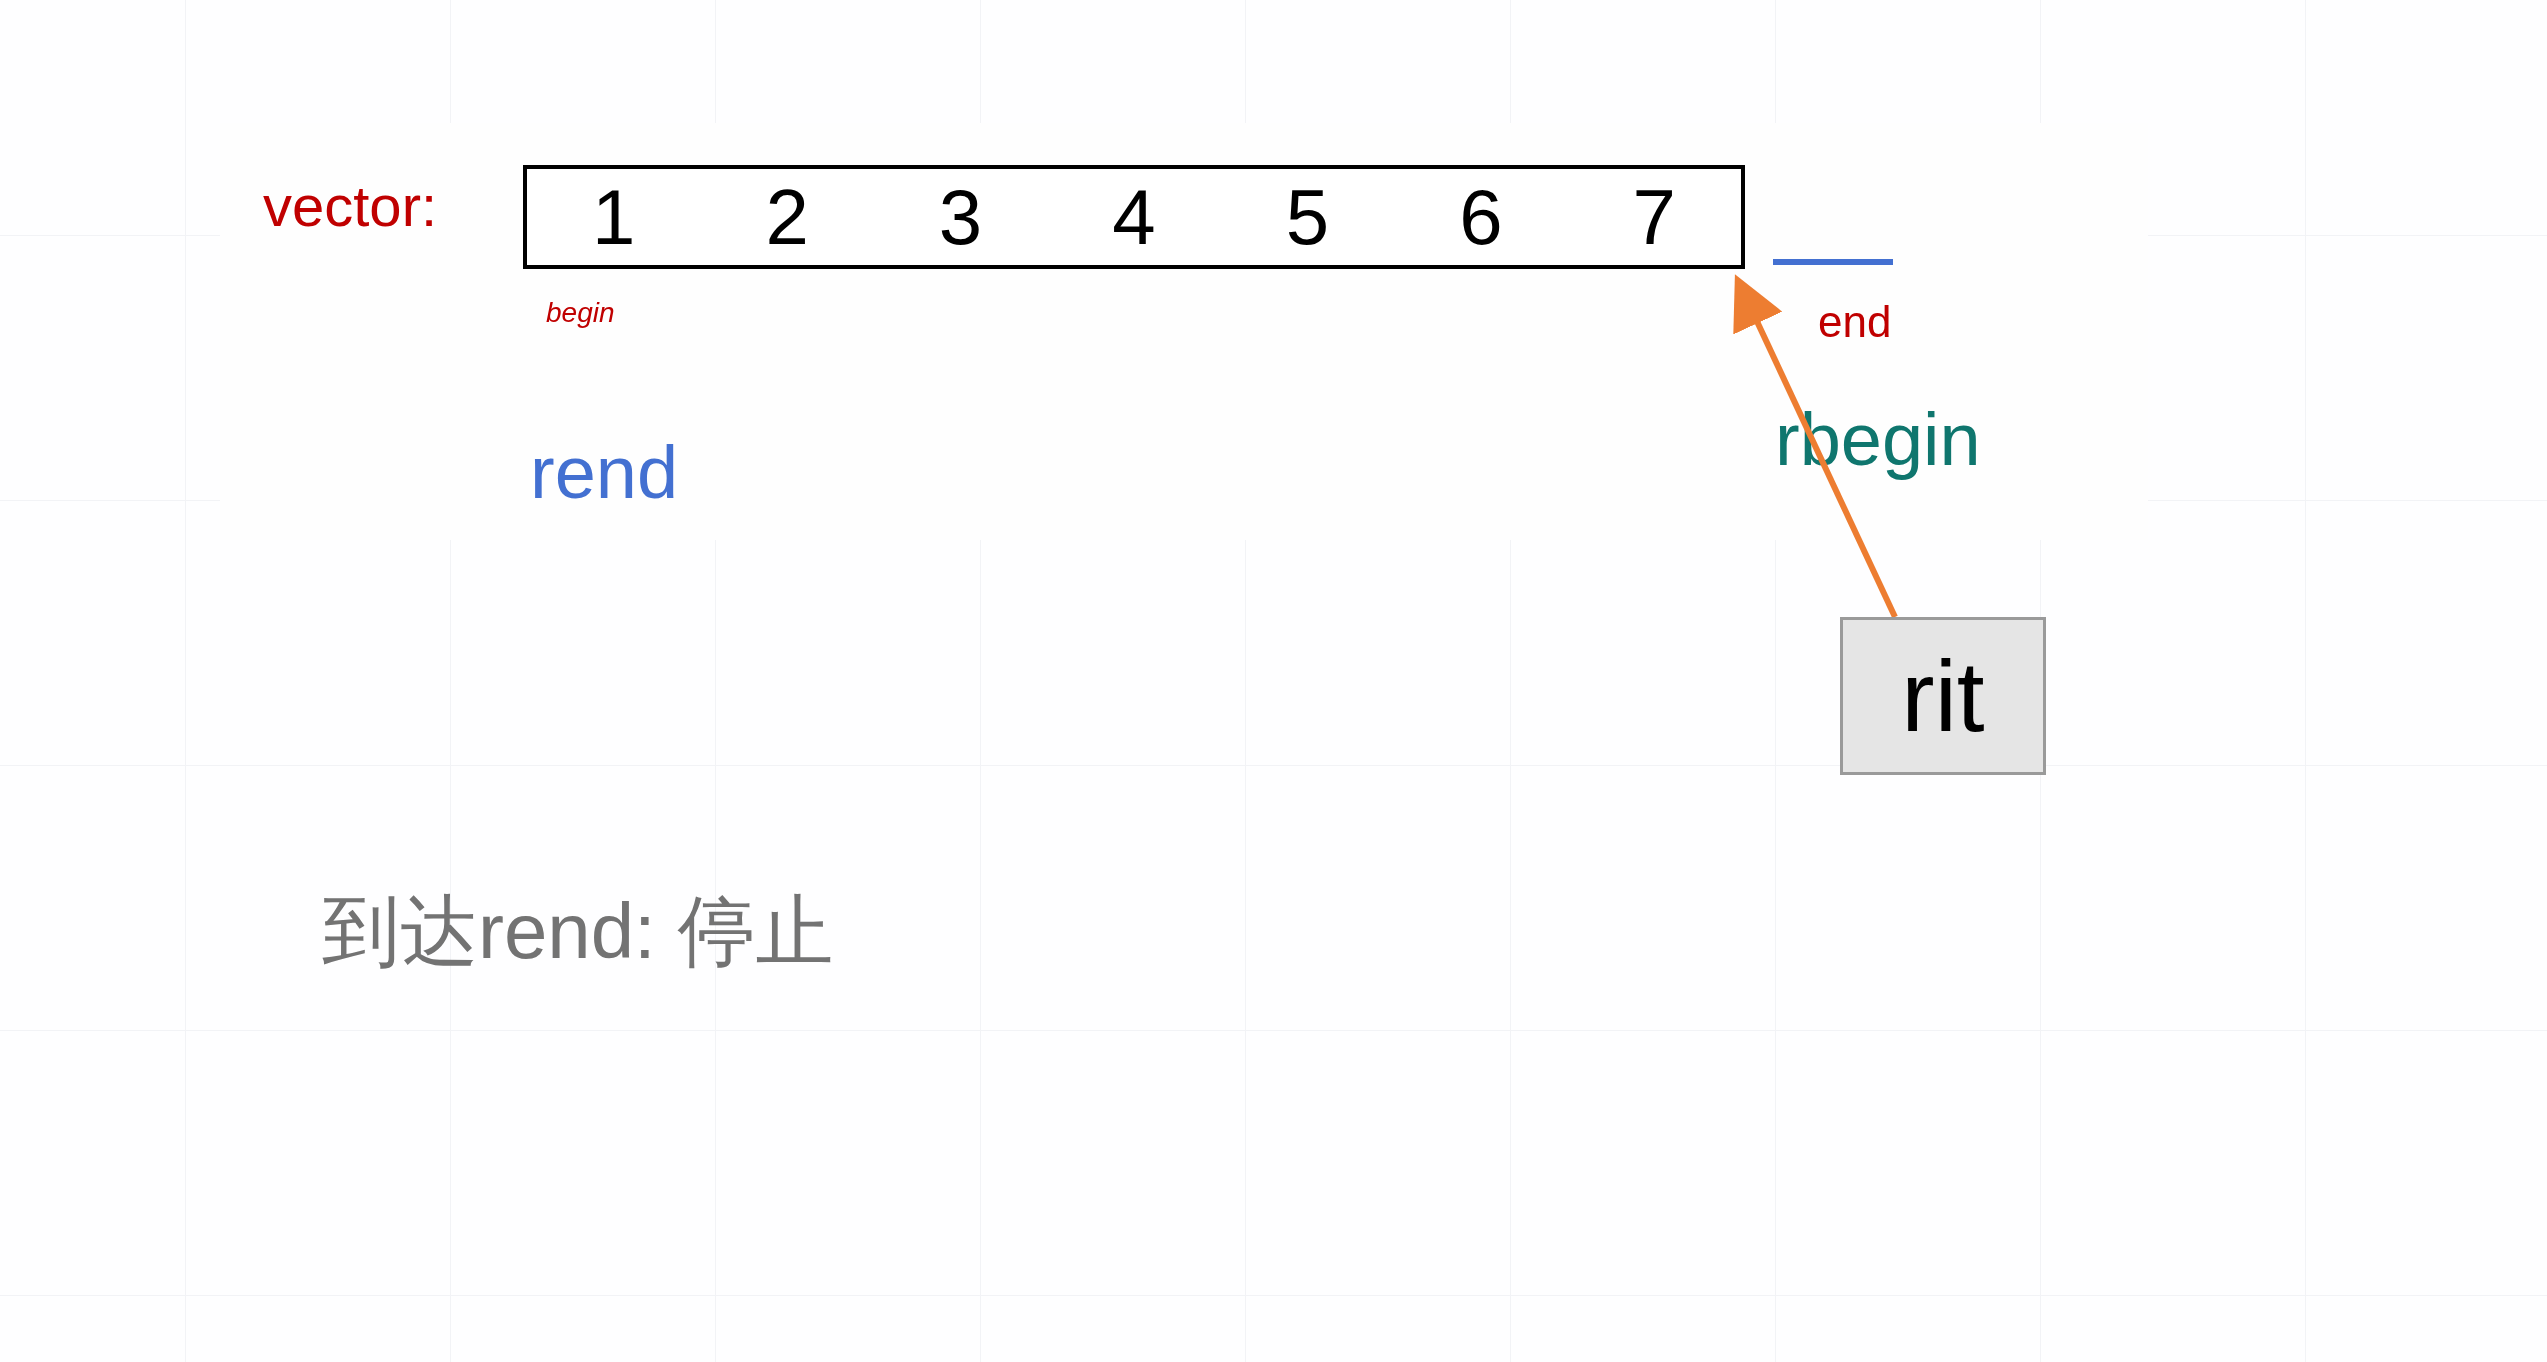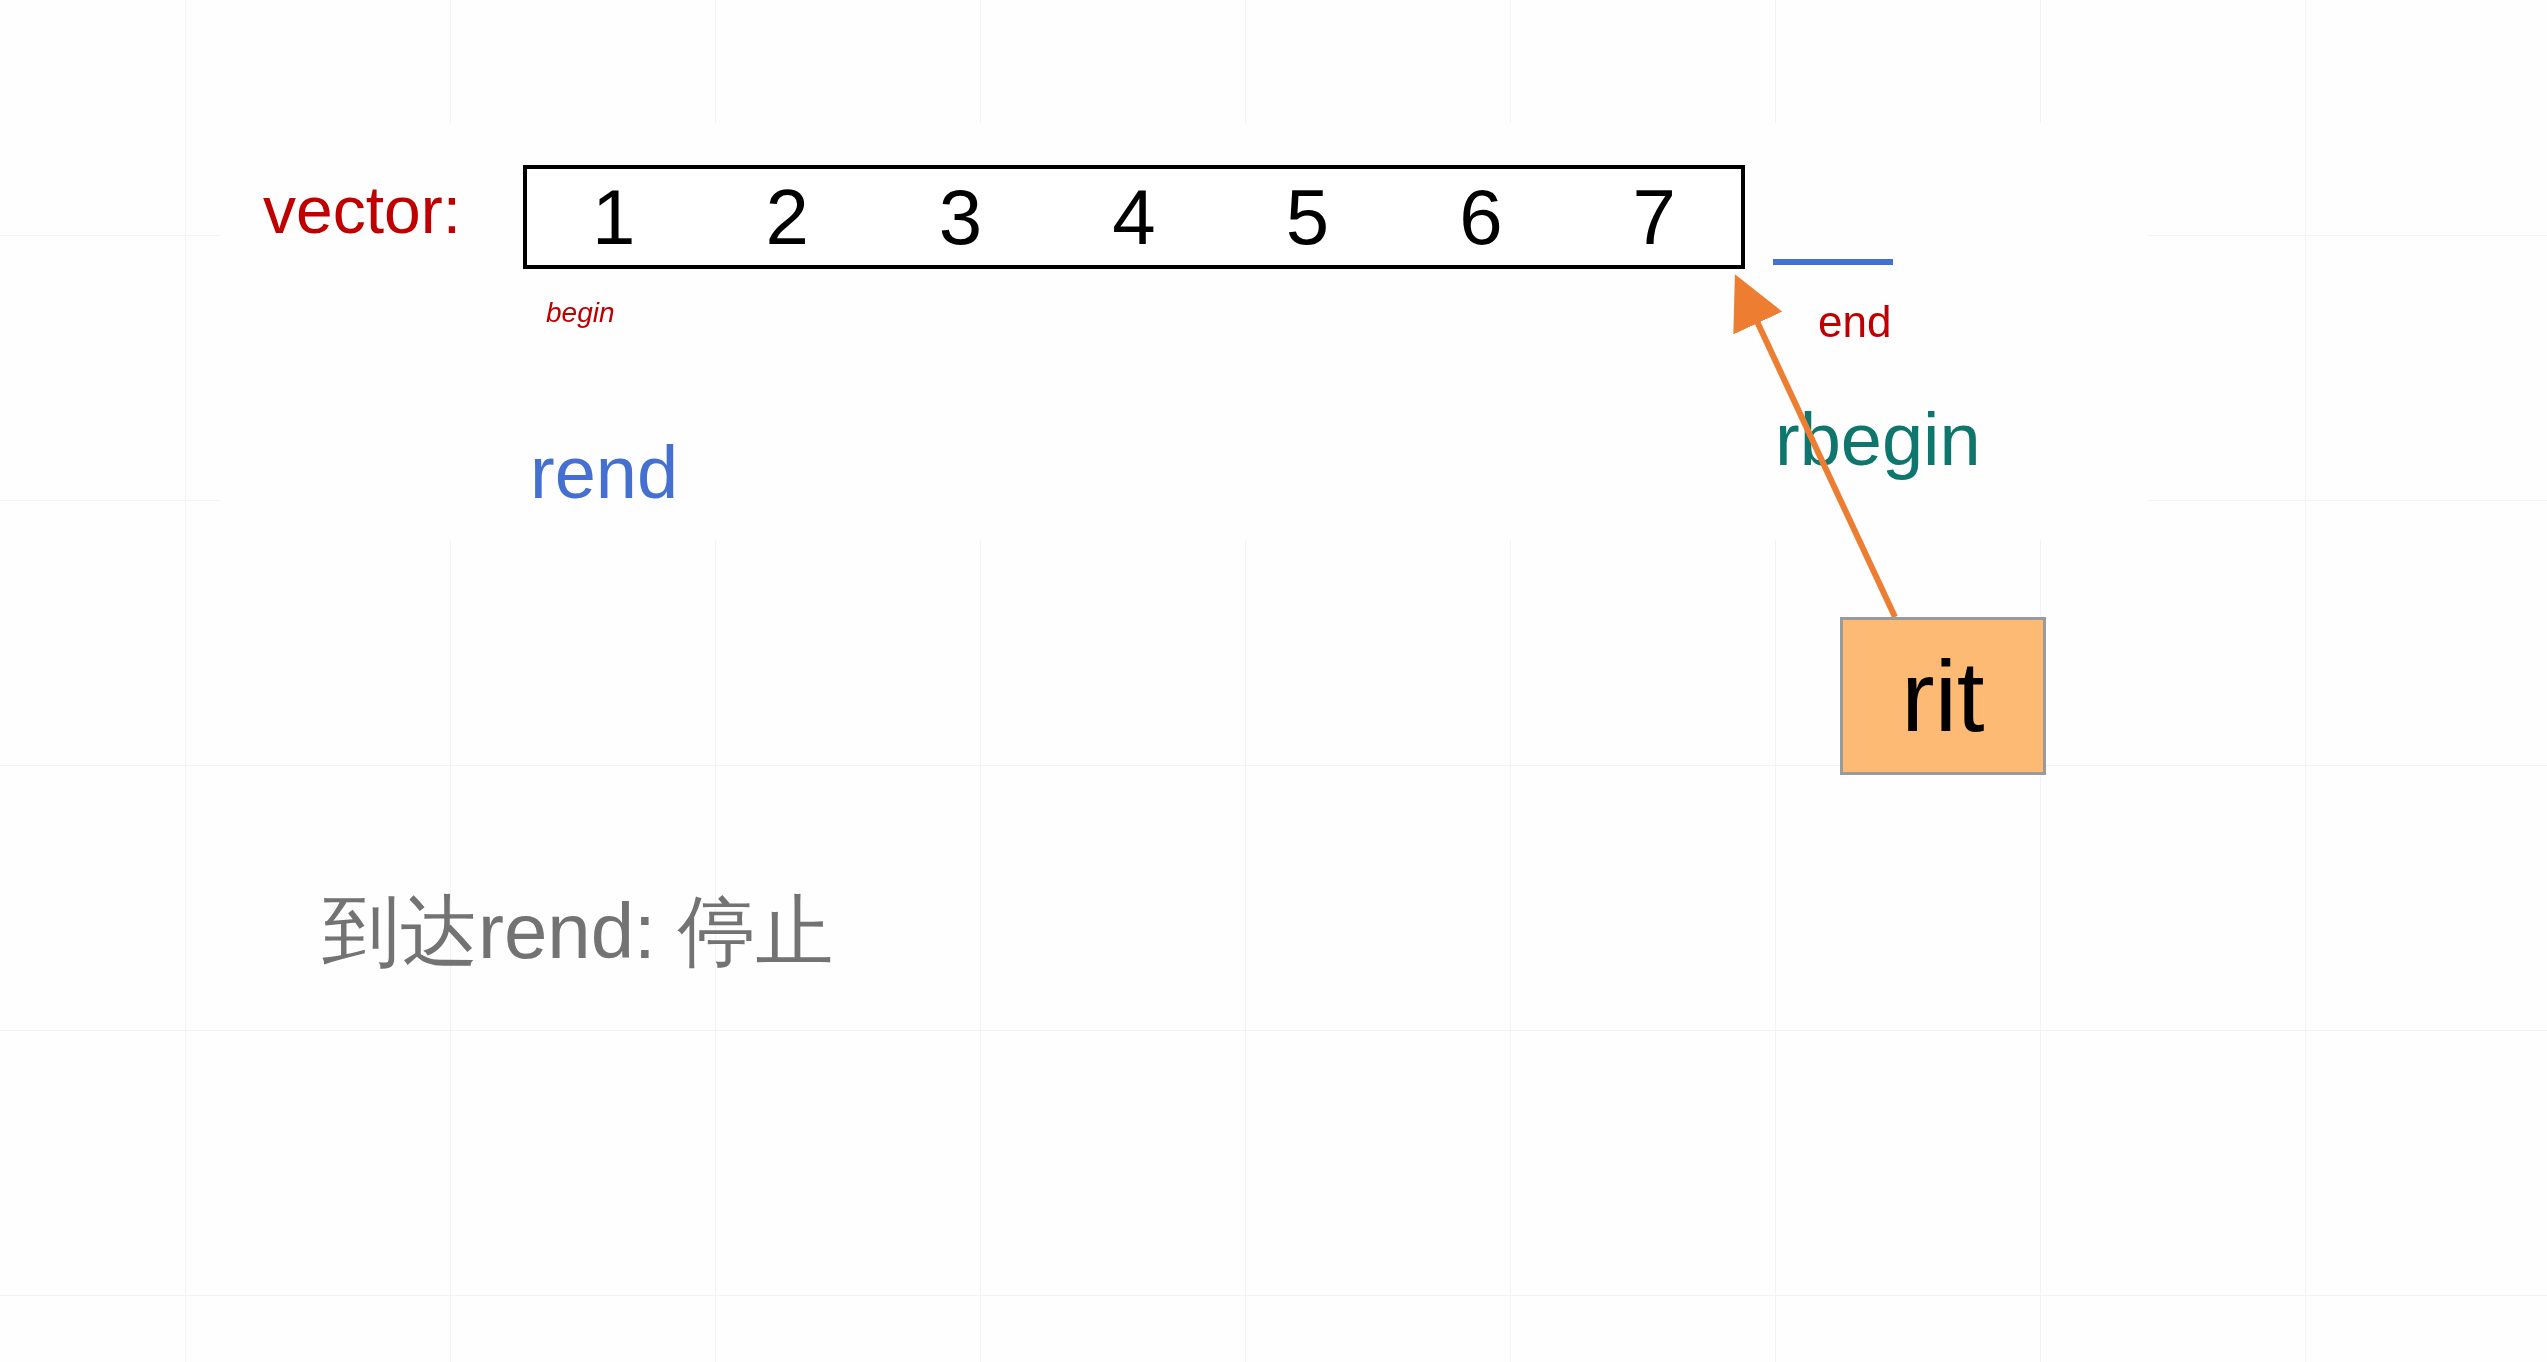--- a/index.html
+++ b/index.html
@@ -27,21 +27,21 @@
       top: 123px;
       width: 1928px;
       height: 417px;
       background: #fefefe;
     }
     .vector-label {
       position: absolute;
       left: 263px;
       top: 172px;
       color: #c00000;
-      font-size: 66px;
+      font-size: 58px;
       font-weight: 400;
     }
     .cells {
       position: absolute;
       left: 523px;
       top: 165px;
       width: 1222px;
       height: 104px;
       border: 4px solid #000;
       display: flex;
@@ -94,21 +94,21 @@
       color: #0f766e;
       font-size: 74px;
     }
     .rit-box {
       position: absolute;
       left: 1840px;
       top: 617px;
       width: 206px;
       height: 158px;
       border: 3px solid #9a9a9a;
-      background: #fdba74;
+      background: #e5e5e5;
       display: flex;
       align-items: center;
       justify-content: center;
       font-size: 100px;
       color: #000;
     }
     .arrow-svg {
       position: absolute;
       left: 1700px;
       top: 270px;

